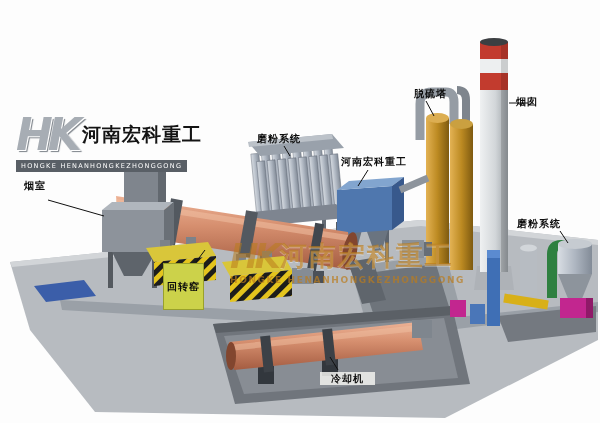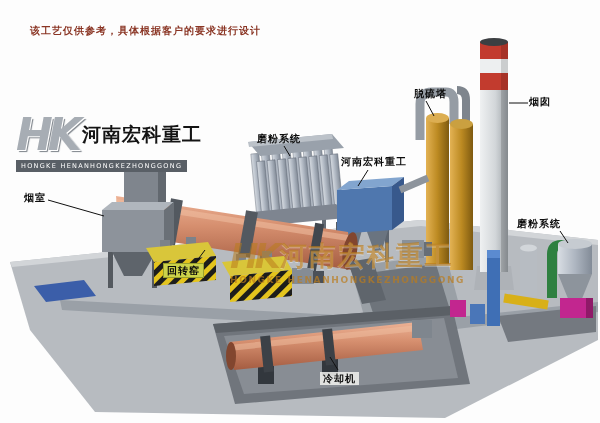--- a/index.html
+++ b/index.html
@@ -13,22 +13,22 @@
   .logo{position:absolute;left:16px;top:112px;width:200px;}
   .logo-row{display:flex;align-items:center;gap:5px;}
   .logo-mono{font-size:44px;font-weight:bold;font-style:italic;color:#a7adb4;line-height:46px;
              letter-spacing:-5px;text-shadow:1px 1px 0 #ffffff,2px 2px 1px #7d838a;}
   .logo-cn{font-size:19px;font-weight:900;color:#141414;letter-spacing:1px;white-space:nowrap;}
   .logo-en{margin-top:2px;background:#595f66;color:#ffffff;font-size:6.5px;letter-spacing:1.3px;
            padding:2px 5px;width:fit-content;white-space:nowrap;}
 
   .label{position:absolute;color:#0c0c0c;font-size:10px;font-weight:bold;line-height:1.1;
          white-space:nowrap;letter-spacing:1px;}
-  .badge-green{background:#ccd24a;border:1px solid #99a02c;padding:1px 3px;}
-  .badge-light{background:rgba(242,242,238,0.85);padding:1px 3px;text-align:center;}
+  .badge-green{background:#ccd24a;border:1px solid #99a02c;padding:17px 3px;}
+  .badge-light{background:rgba(242,242,238,0.85);padding:1px 11px;text-align:center;}
 
   .watermark{position:absolute;left:230px;top:238px;pointer-events:none;}
   .wm-row{display:flex;align-items:center;gap:3px;}
   .wm-mono{font-size:34px;font-weight:bold;font-style:italic;letter-spacing:-4px;
            color:rgba(186,124,28,0.55);line-height:34px;}
   .wm-cn{font-size:27px;font-weight:900;letter-spacing:2px;color:rgba(186,124,28,0.65);
          text-shadow:0 1px 0 rgba(255,255,255,0.35);white-space:nowrap;}
   .wm-en{font-size:9px;font-weight:bold;letter-spacing:1.6px;color:rgba(186,124,28,0.7);
          margin-top:1px;white-space:nowrap;}
 </style>
@@ -219,36 +219,35 @@
     <line x1="284" y1="146" x2="290" y2="156"></line>
     <line x1="368" y1="170" x2="358" y2="186"></line>
     <line x1="426" y1="101" x2="434" y2="116"></line>
     <line x1="528" y1="103" x2="509" y2="103"></line>
     <line x1="560" y1="231" x2="568" y2="243"></line>
     <line x1="196" y1="262" x2="205" y2="250"></line>
     <line x1="338" y1="370" x2="330" y2="357"></line>
   </g>
 </svg>
 
-  <div class="disclaimer">该工艺仅供参考，具体根据客户的要求进行设计</div>
 
   <div class="logo">
     <div class="logo-row">
       <div class="logo-mono">HK</div>
       <div class="logo-cn">河南宏科重工</div>
     </div>
     <div class="logo-en">HONGKE HENANHONGKEZHONGGONG</div>
   </div>
 
-  <div class="label" style="left:24px;top:192px">烟室</div>
+  <div class="label" style="left:24px;top:180px">烟室</div>
   <div class="label badge-green" style="left:163px;top:263px">回转窑</div>
   <div class="label" style="left:257px;top:133px">磨粉系统</div>
   <div class="label" style="left:341px;top:156px">河南宏科重工</div>
   <div class="label" style="left:414px;top:88px">脱硫塔</div>
-  <div class="label" style="left:529px;top:96px">烟囱</div>
+  <div class="label" style="left:516px;top:96px">烟囱</div>
   <div class="label" style="left:517px;top:218px">磨粉系统</div>
   <div class="label badge-light" style="left:320px;top:372px">冷却机</div>
 
   <div class="watermark">
     <div class="wm-row">
       <div class="wm-mono">HK</div>
       <div class="wm-cn">河南宏科重工</div>
     </div>
     <div class="wm-en">HONGKE HENANHONGKEZHONGGONG</div>
   </div>

